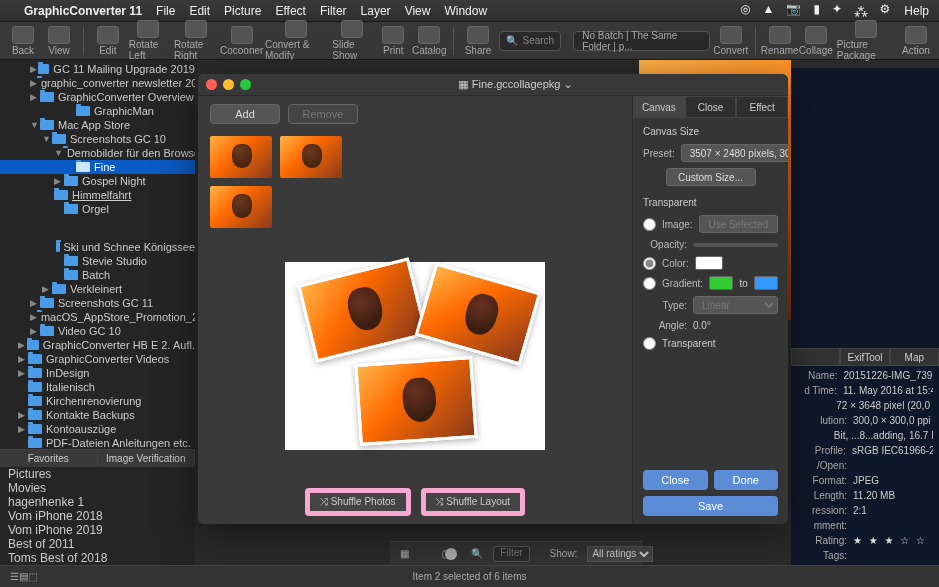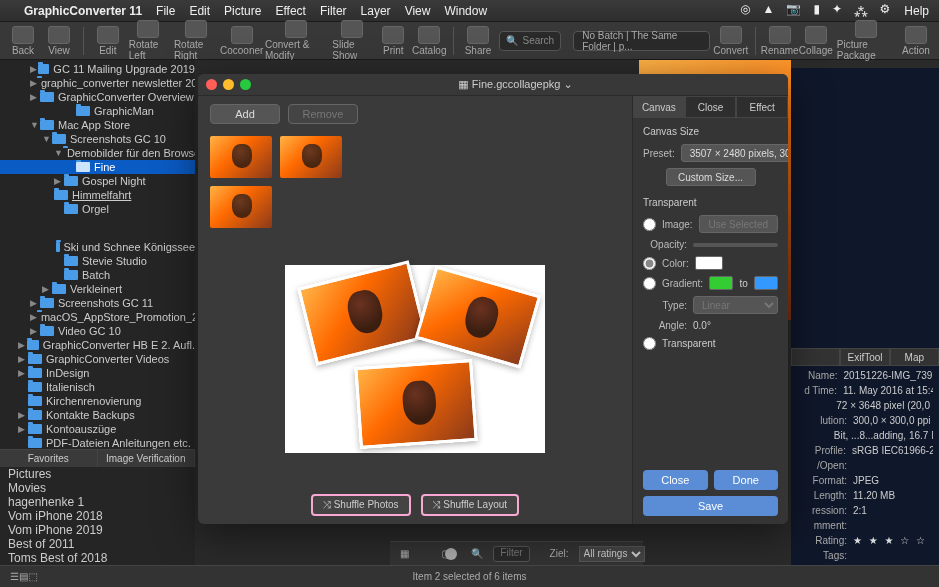--- a/index.html
+++ b/index.html
@@ -72,21 +72,21 @@
 .thumb { width: 62px; height: 42px; border-radius: 2px; background: linear-gradient(135deg,#ffb347 0%,#ff6a00 40%,#8b3a1a 100%); position:relative;}
 .thumb::after { content:''; position:absolute; left:35%; top:20%; width:20px; height:24px; background: radial-gradient(circle at 40% 30%, #6b3a1f 0%, #4a2510 70%); border-radius: 40% 40% 45% 45%;}
 .canvas-area { flex: 1; display: flex; align-items: center; justify-content: center; padding: 10px 20px; }
 .canvas { width: 260px; height: 188px; background: #fff; position: relative; }
 .canvas .photo { position: absolute; background: linear-gradient(135deg,#ffb347 0%,#ff6a00 40%,#8b3a1a 100%); border:3px solid #fff; box-shadow: 0 2px 6px rgba(0,0,0,.3);}
 .canvas .photo::after { content:''; position:absolute; left:38%; top:20%; width:30%; height:58%; background: radial-gradient(circle at 40% 30%, #6b3220 0%, #3a1e10 70%); border-radius: 42% 42% 48% 48%;}
 .p1 { left: 20px; top: 8px; width: 115px; height: 80px; transform: rotate(-14deg);}
 .p2 { right: 12px; top: 14px; width: 110px; height: 76px; transform: rotate(16deg);}
 .p3 { left: 72px; bottom: 8px; width: 118px; height: 82px; transform: rotate(-4deg);}
 .shufflebar { display: flex; justify-content: center; gap: 10px; padding: 8px; }
-.shufflebar button { background: #444; border: 2px solid #f9a8d4; color: #ccc; padding: 3px 10px; border-radius: 4px; font-size: 10px; cursor:pointer;}
+.shufflebar button { background: #444; border: 5px solid #f9a8d4; color: #ccc; padding: 3px 10px; border-radius: 4px; font-size: 10px; cursor:pointer;}
 
 .modal-right { width: 156px; background: #353535; border-left: 1px solid #2a2a2a; display: flex; flex-direction: column; }
 .tabs3 { display: flex; height: 22px; }
 .tabs3 div { flex: 1; text-align: center; line-height: 22px; font-size: 10px; background: #2e2e2e; border:1px solid #444; cursor:pointer;}
 .tabs3 div.active { background: #444; }
 .section-label { font-size: 10px; color: #ccc; padding: 8px 10px 4px; }
 .prop-row { display: flex; align-items: center; padding: 3px 10px; gap: 6px; font-size: 10px; }
 .prop-row .plbl { width: 44px; text-align: right; color: #bbb; }
 .prop-row select, .prop-row .btnsm { flex: 1; height: 18px; background: #555; border: 1px solid #666; border-radius: 3px; color: #ddd; font-size: 10px; padding: 0 4px;}
 .prop-row input[type=radio]{ accent-color:#888;}
@@ -373,21 +373,21 @@
         <span>▣</span>
       </div>
     <div class="bottom-toolbar">
       <span>▦</span>
       <div class="slider"></div>
       <span>▢</span>
       <div style="width:40px"></div>
       <span>🔍</span>
       <div class="filter" title="Filter"><span style="color:#777">Filter</span></div>
       <div style="flex:1"></div>
-      <span>Ziel:</span>
+      <span>Show:</span>
       <select style="background:#444;border:1px solid #555;color:#ccc;height:16px;font-size:10px;"><option>All ratings</option></select>
     </div>
   </div>
 
   <div class="infopanel">
     <div style="height:280px"></div>
     <div class="info-tabs">
       <div></div>
       <div>ExifTool</div>
       <div>Map</div>

